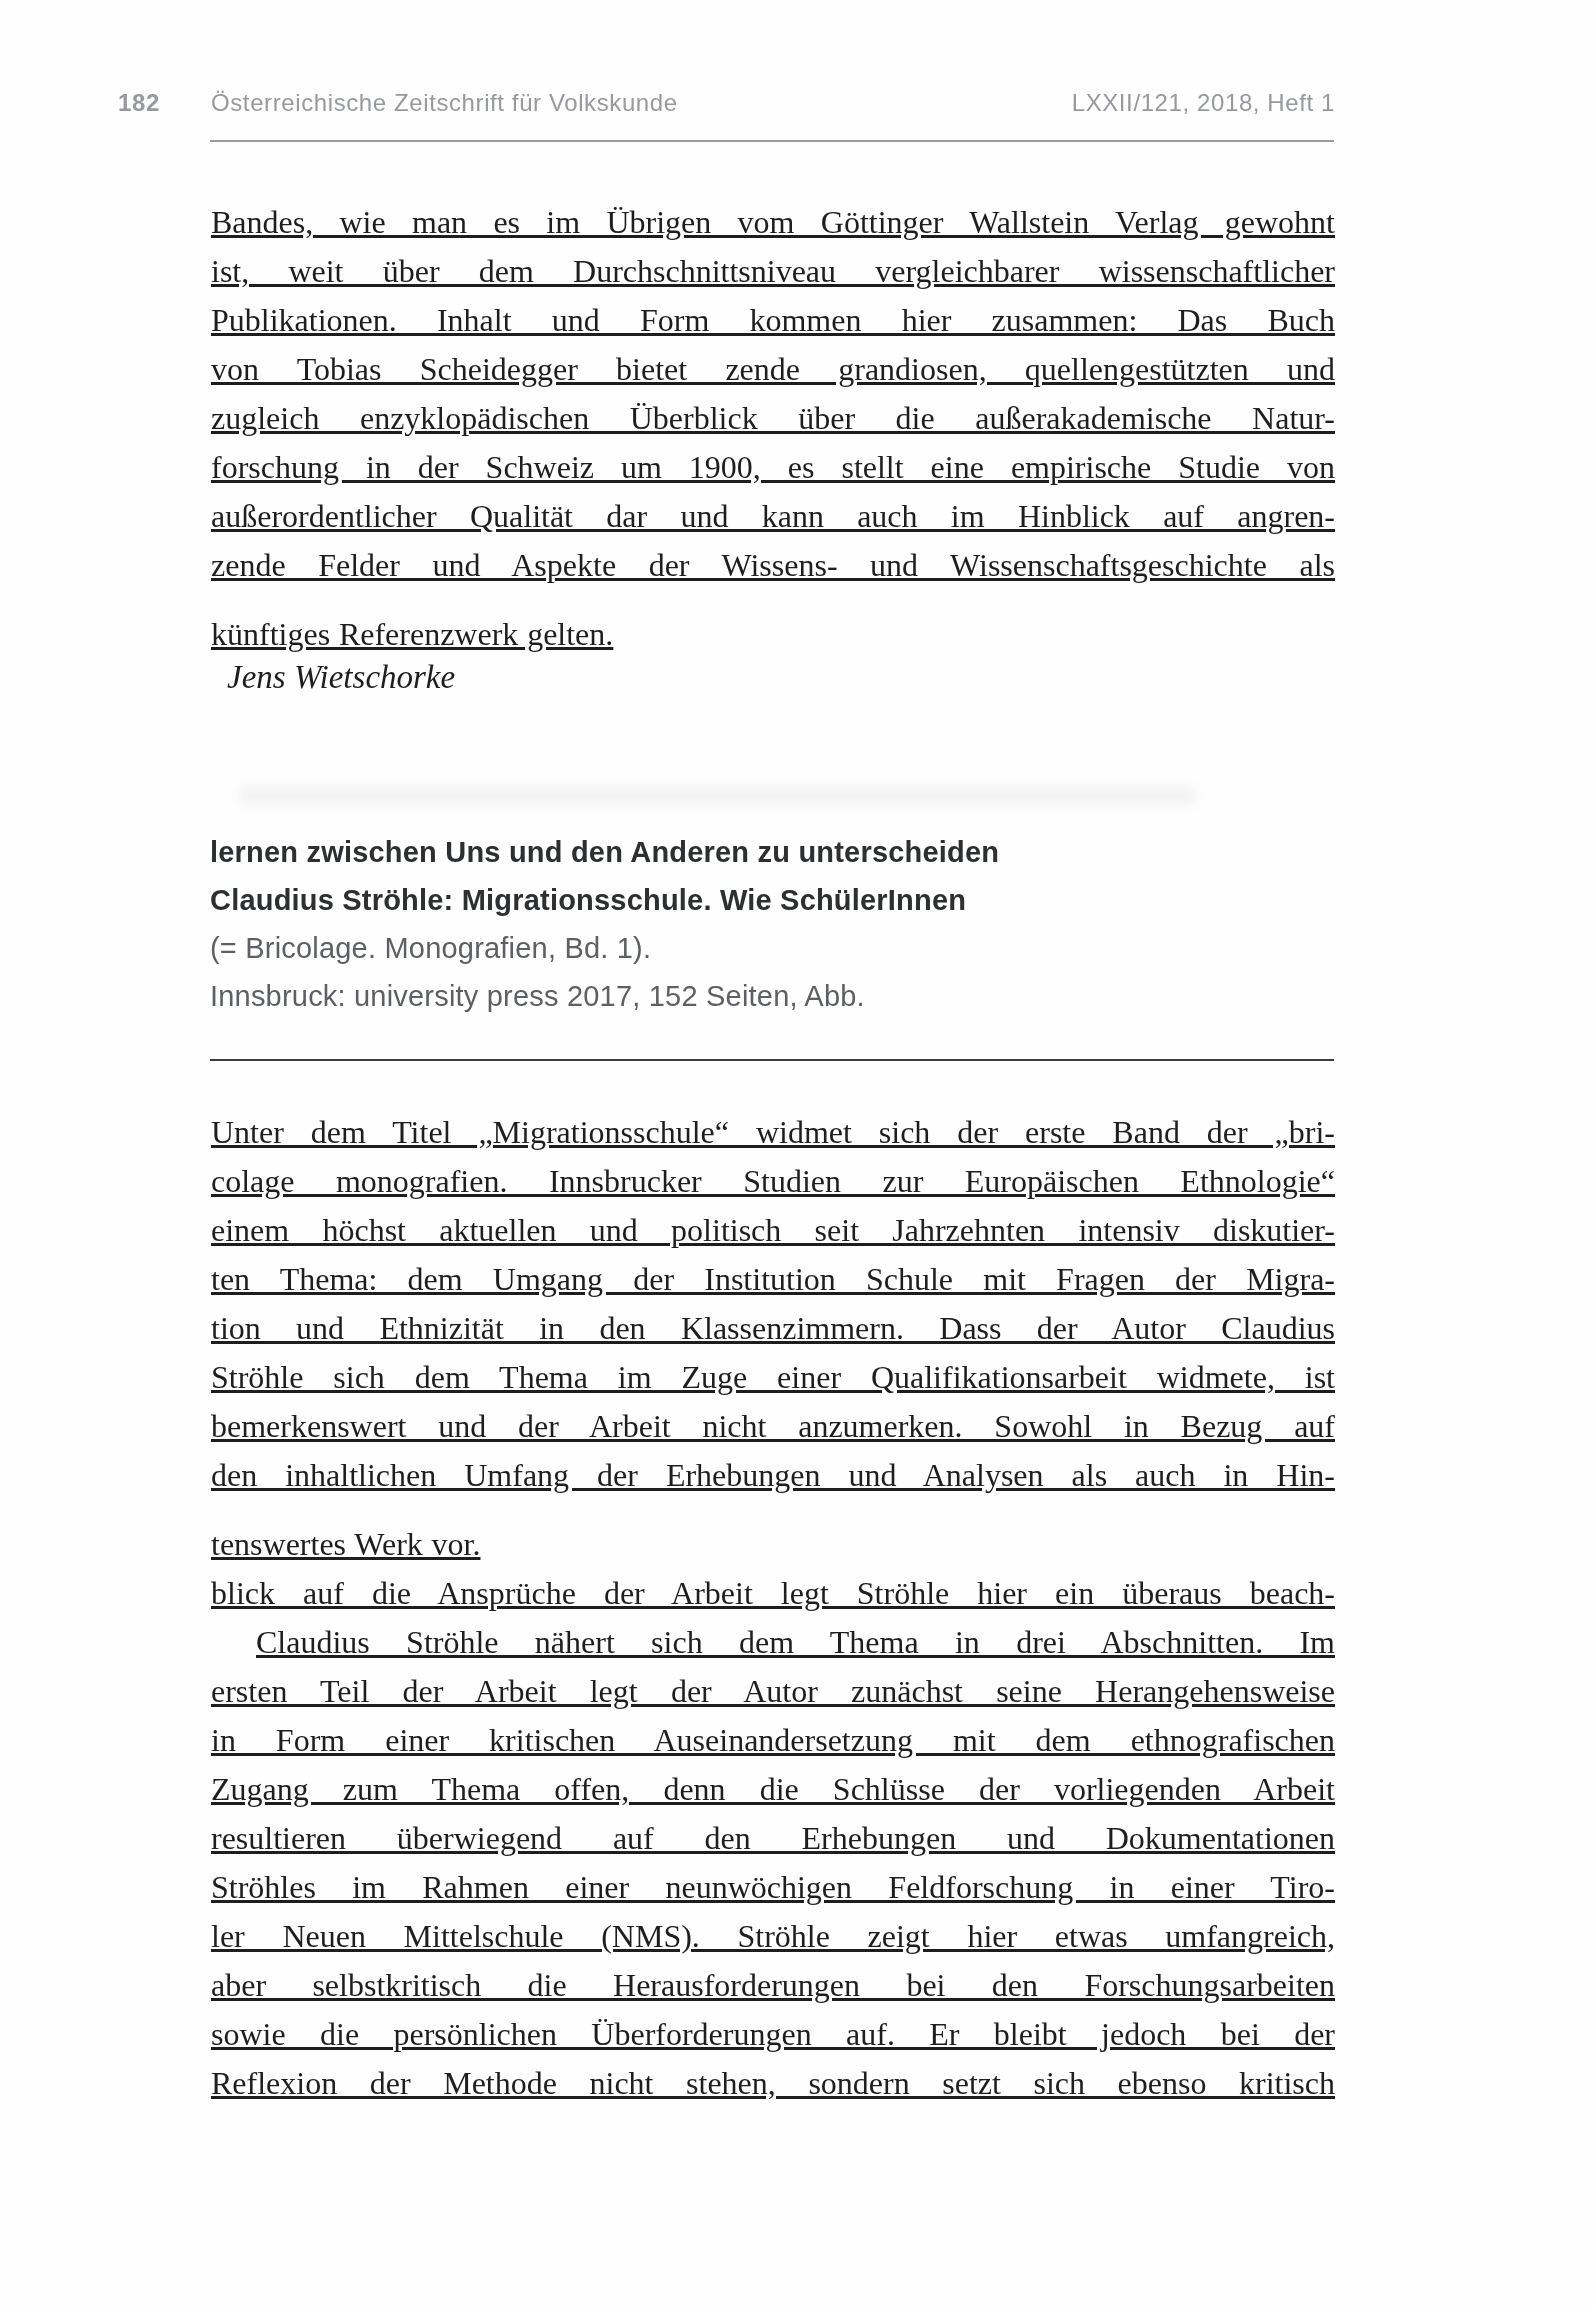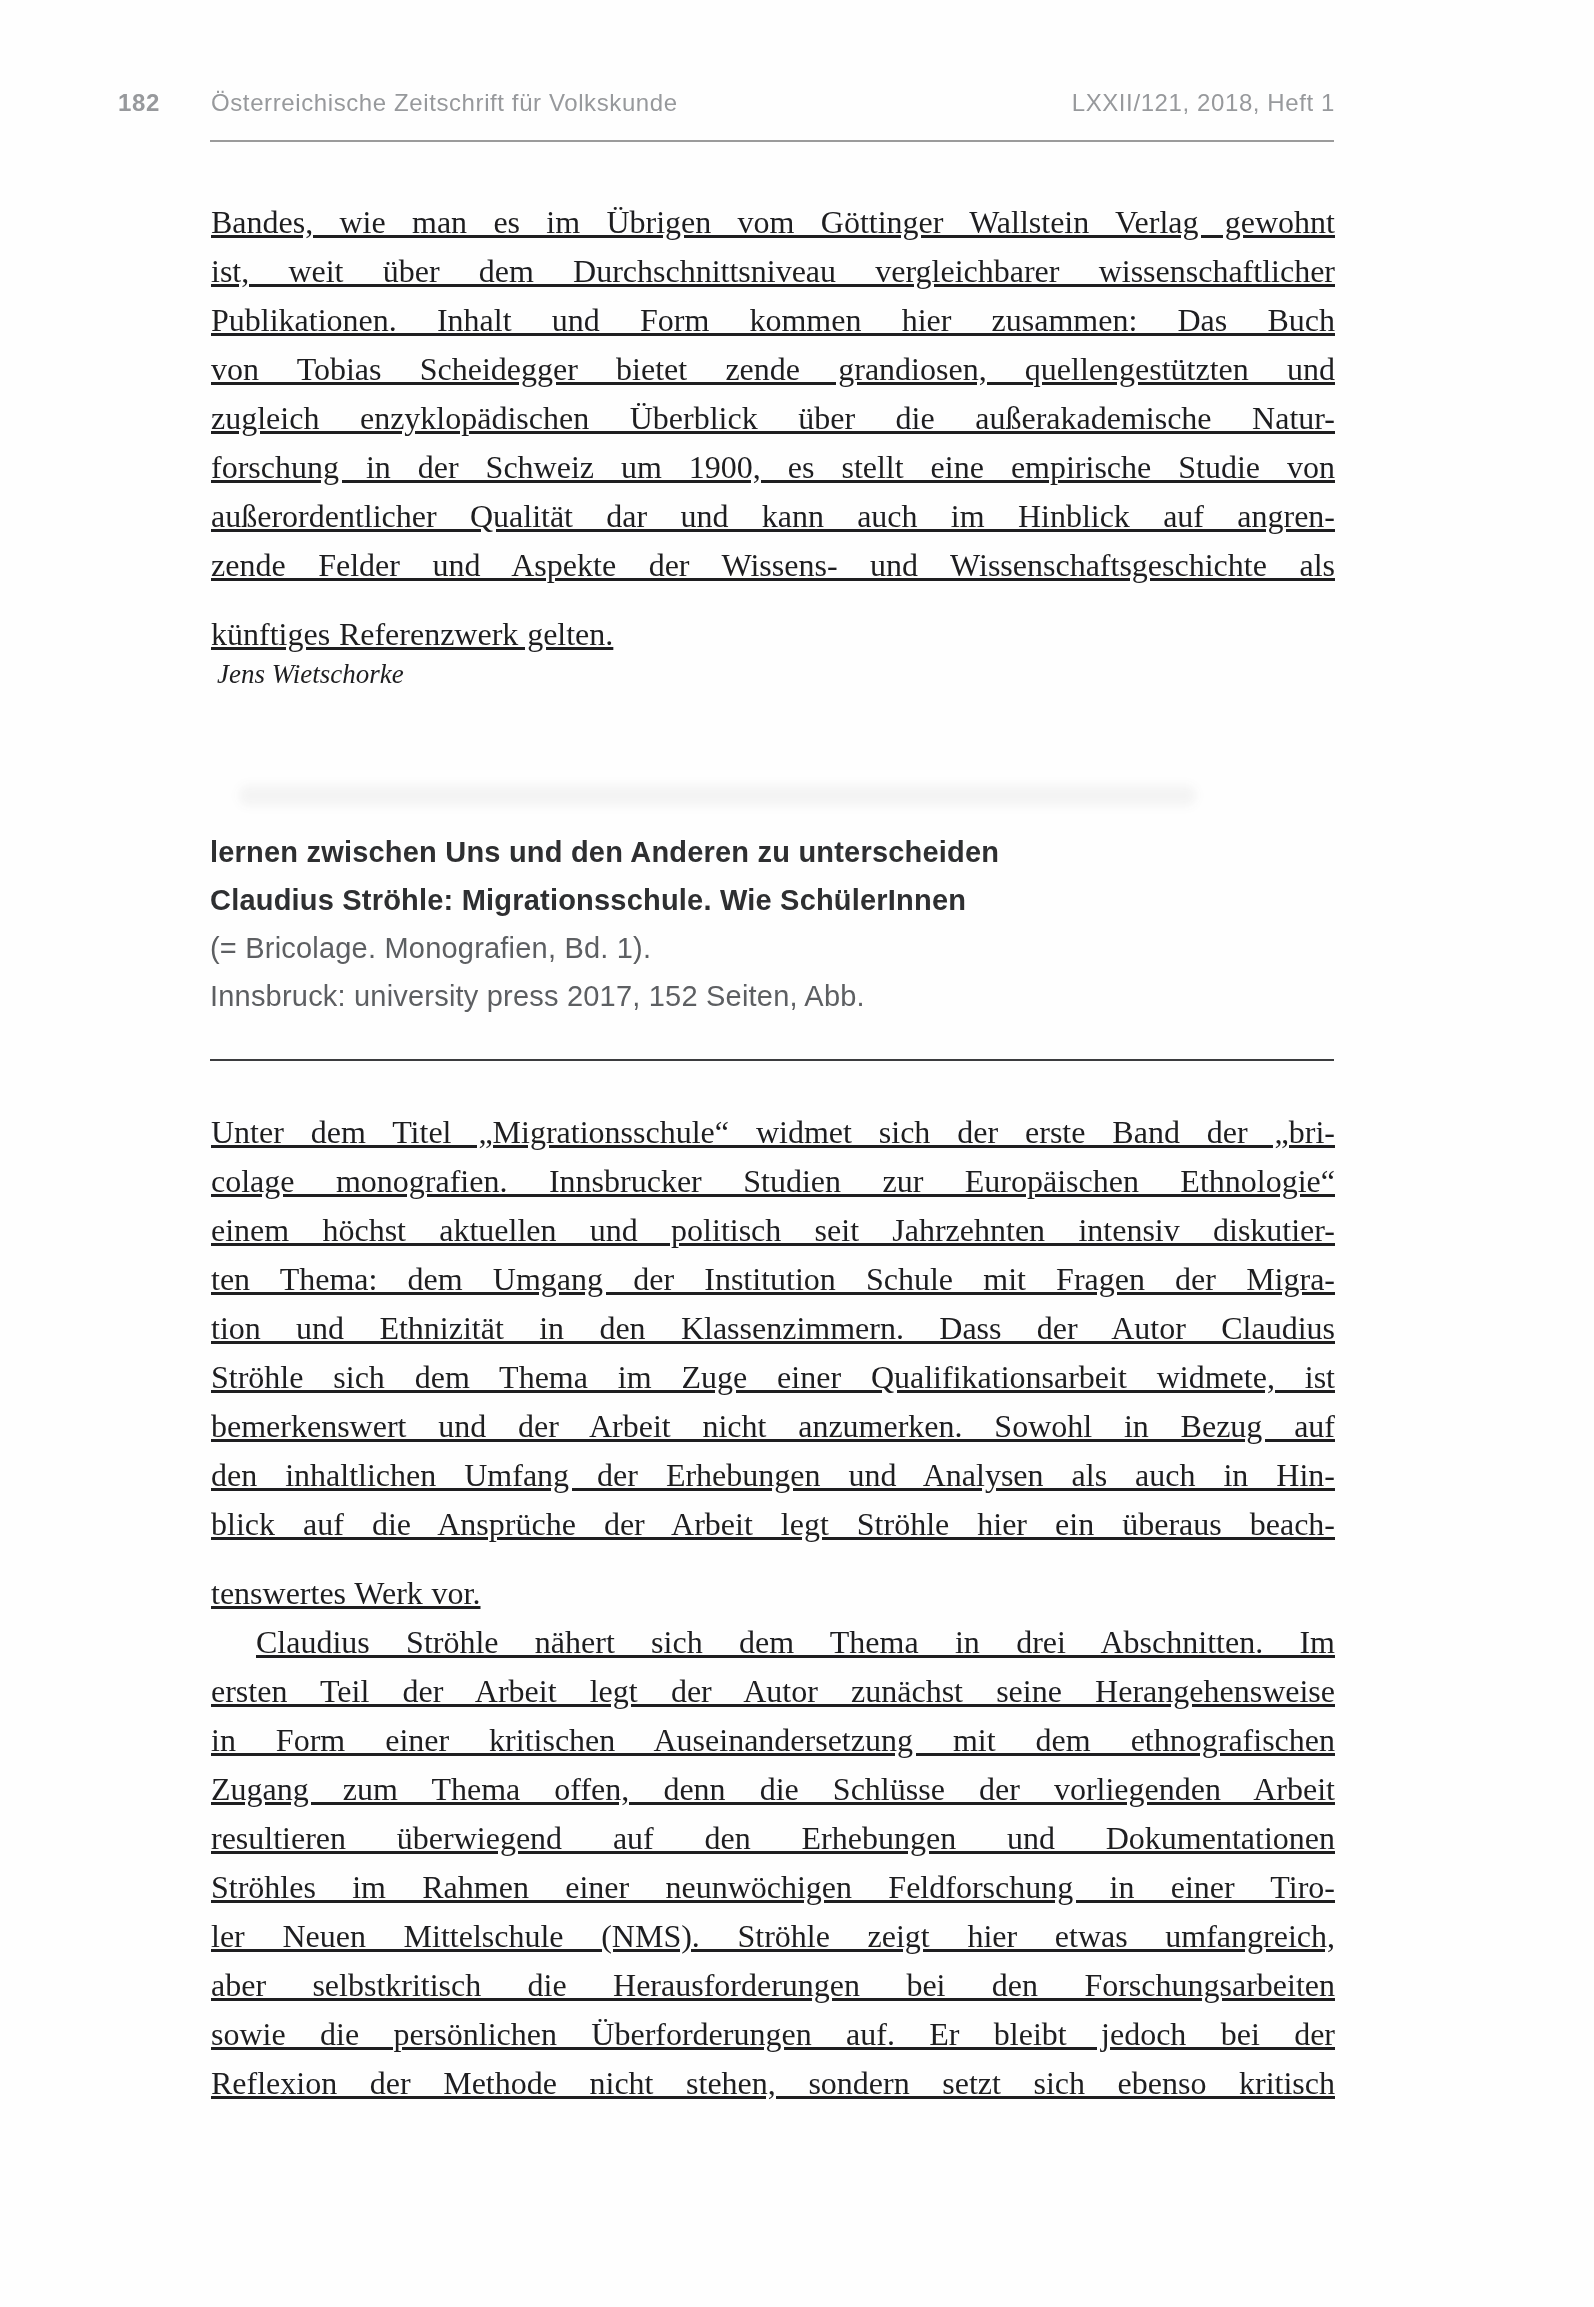--- a/index.html
+++ b/index.html
@@ -41,23 +41,23 @@
   .serif-block .line{
     height:49px;text-align:justify;text-align-last:justify;
     word-spacing:0.8px;
   }
   .serif-block .line.line-last{text-align-last:left;margin-top:20px;}
   .serif-block .line.line-indent{text-indent:45px;}
 
   .prev-paragraph{top:198px;}
 
   .reviewer{
-    position:absolute;left:217px;top:659px;
+    position:absolute;left:227px;top:659px;
     font-family:"Liberation Serif","DejaVu Serif",serif;
-    font-style:italic;font-size:27px;color:var(--body-text);
+    font-style:italic;font-size:33px;color:var(--body-text);
   }
 
   
   .scan-artifact{
     position:absolute;left:239px;top:785px;width:957px;height:21px;
     background:rgba(60,60,60,0.05);
     filter:blur(4.8px);border-radius:9.6px;
   }
 
   
@@ -118,22 +118,22 @@
   <div class="serif-block review-body">
     <div>
         <div class="line">Unter dem Titel „Migrationsschule“ widmet sich der erste Band der „bri-</div>
         <div class="line">colage monografien. Innsbrucker Studien zur Europäischen Ethnologie“</div>
         <div class="line">einem höchst aktuellen und politisch seit Jahrzehnten intensiv diskutier-</div>
         <div class="line">ten Thema: dem Umgang der Institution Schule mit Fragen der Migra-</div>
         <div class="line">tion und Ethnizität in den Klassenzimmern. Dass der Autor Claudius</div>
         <div class="line">Ströhle sich dem Thema im Zuge einer Qualifikationsarbeit widmete, ist</div>
         <div class="line">bemerkenswert und der Arbeit nicht anzumerken. Sowohl in Bezug auf</div>
         <div class="line">den inhaltlichen Umfang der Erhebungen und Analysen als auch in Hin-</div>
+        <div class="line line-last">tenswertes Werk vor.</div>
         <div class="line">blick auf die Ansprüche der Arbeit legt Ströhle hier ein überaus beach-</div>
-        <div class="line line-last">tenswertes Werk vor.</div>
       </div>
     <div>
         <div class="line line-indent">Claudius Ströhle nähert sich dem Thema in drei Abschnitten. Im</div>
         <div class="line">ersten Teil der Arbeit legt der Autor zunächst seine Herangehensweise</div>
         <div class="line">in Form einer kritischen Auseinandersetzung mit dem ethnografischen</div>
         <div class="line">Zugang zum Thema offen, denn die Schlüsse der vorliegenden Arbeit</div>
         <div class="line">resultieren überwiegend auf den Erhebungen und Dokumentationen</div>
         <div class="line">Ströhles im Rahmen einer neunwöchigen Feldforschung in einer Tiro-</div>
         <div class="line">ler Neuen Mittelschule (NMS). Ströhle zeigt hier etwas umfangreich,</div>
         <div class="line">aber selbstkritisch die Herausforderungen bei den Forschungsarbeiten</div>

